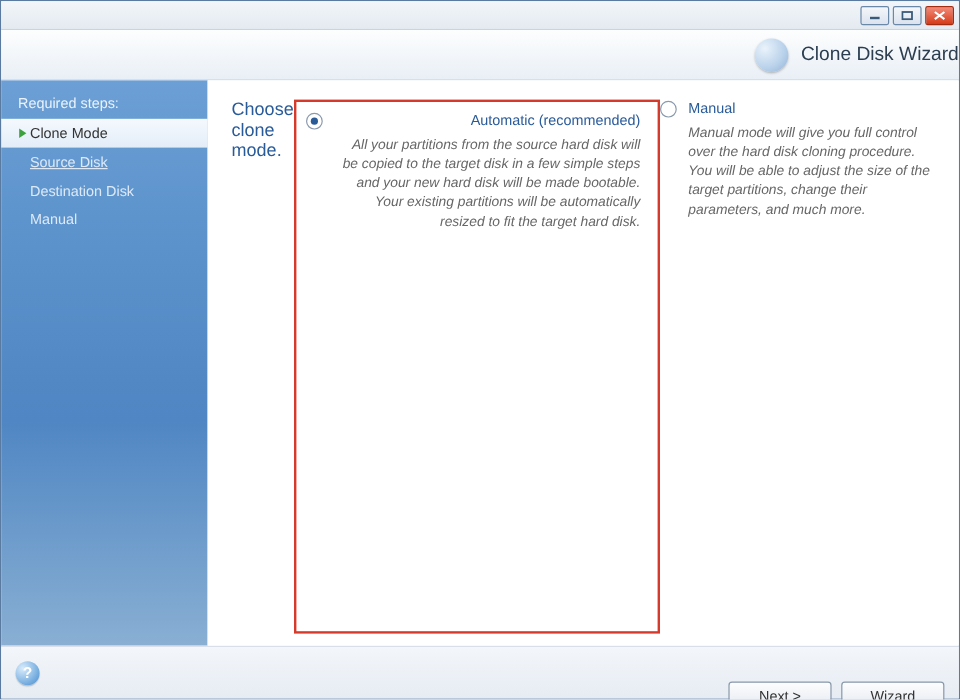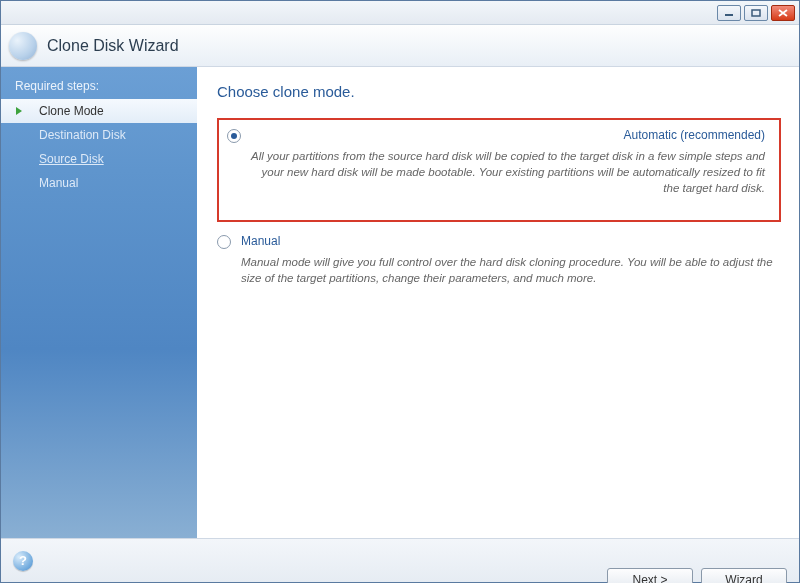--- a/index.html
+++ b/index.html
@@ -19,49 +19,49 @@
   display: flex; align-items: center; justify-content: center; cursor: pointer;
   background: linear-gradient(to bottom, #f4f7fb, #dbe3ee);
 }
 .tbtn.close { background: linear-gradient(to bottom, #f28b7a, #d63b18); border-color:#a32b10; }
 .tbtn svg { display:block; }
 
 
 .header {
   height: 42px; background: linear-gradient(to bottom, #fdfefe 0%, #e9eff6 100%);
   border-bottom: 1px solid #cfd8e4;
-  display: flex; align-items: center; padding-left: 8px; gap: 10px;
+  display: flex; align-items: center; padding-left: 8px; gap: 10px; justify-content: flex-end;
 }
 .header-icon {
   width: 28px; height: 28px; border-radius: 50%;
   background: radial-gradient(circle at 30% 30%, #eaf3fb, #b8d1ea 60%, #8fb0d4);
   box-shadow: 0 1px 2px rgba(0,0,0,.25);
 }
 .header-title { font-size: 16px; color: #2c3e50; font-weight: normal; }
 
 
 .body { flex: 1; display: flex; min-height: 0; }
 
 
 .sidebar {
-  width: 196px;
+  width: 172px;
   background: linear-gradient(to bottom, #6b9fd5 0%, #5f95cd 22%, #4f86c3 60%, #89afd3 100%);
   color: #fff; padding-top: 8px; font-size: 12px;
 }
 .side-heading { padding: 4px 12px 6px 14px; color: #eaf2fb; font-size: 12px; }
-.step { display: flex; align-items: center; gap: 14px; padding: 5px 10px 5px 12px; color: #dde9f7; }
+.step { display: flex; align-items: center; gap: 0; padding: 5px 10px 5px 12px; color: #dde9f7; }
 .step.active {
   background: linear-gradient(to bottom, #f5f9fe, #e3edf8);
   color: #333;
 }
 .step-arrow { width: 12px; display: inline-flex; justify-content: center; }
 .underline { text-decoration: underline; }
 
 
-.main { flex: 1; background: #fff; padding: 16px 18px 10px 20px; position: relative; display:flex; flex-direction:column; }
+.main { flex: 1; background: #fff; padding: 16px 18px 10px 20px; position: relative; display:flex; flex-direction:row; }
 .main-title { color: #2a5b99; font-size: 15px; margin-bottom: 18px; }
 
 .option-block { display: flex; gap: 10px; margin-bottom: 14px; padding-right: 6px; }
 .radio {
   width: 14px; height: 14px; min-width:14px; border: 1px solid #8a9aad; border-radius: 50%;
   cursor: pointer; display: flex; align-items: center; justify-content: center; background:#fff;
   margin-top: 1px;
 }
 .radio.inner-dot::after { content:""; width:6px; height:6px; border-radius:50%; background:#2a5b99; display:block; }
 
@@ -129,26 +129,26 @@
         <span class="step-arrow">
           <svg width="10" height="10" viewBox="0 0 10 10">
               <path d="M2 1 L8 5 L2 9 Z" fill="#3da23d"></path>
             </svg>
         </span>
         <span>Clone Mode</span>
       </div>
 
       <div class="step">
         <span class="step-arrow"></span>
-        <span>Destination Disk</span>
+        <span class="underline">Source Disk</span>
       </div>
 
       <div class="step">
         <span class="step-arrow"></span>
-        <span class="underline">Source Disk</span>
+        <span>Destination Disk</span>
       </div>
 
       <div class="step">
         <span class="step-arrow"></span>
         <span>Manual</span>
       </div>
     </div>
 
     <div class="main">
       <div class="main-title">Choose clone mode.</div>

